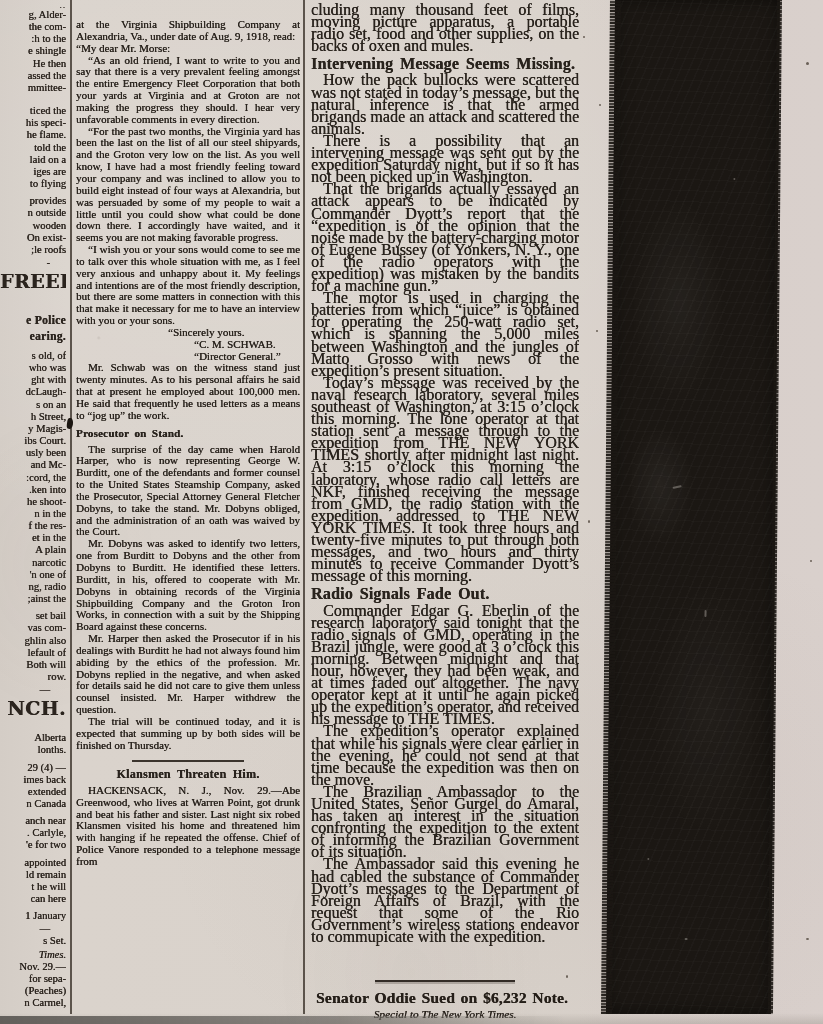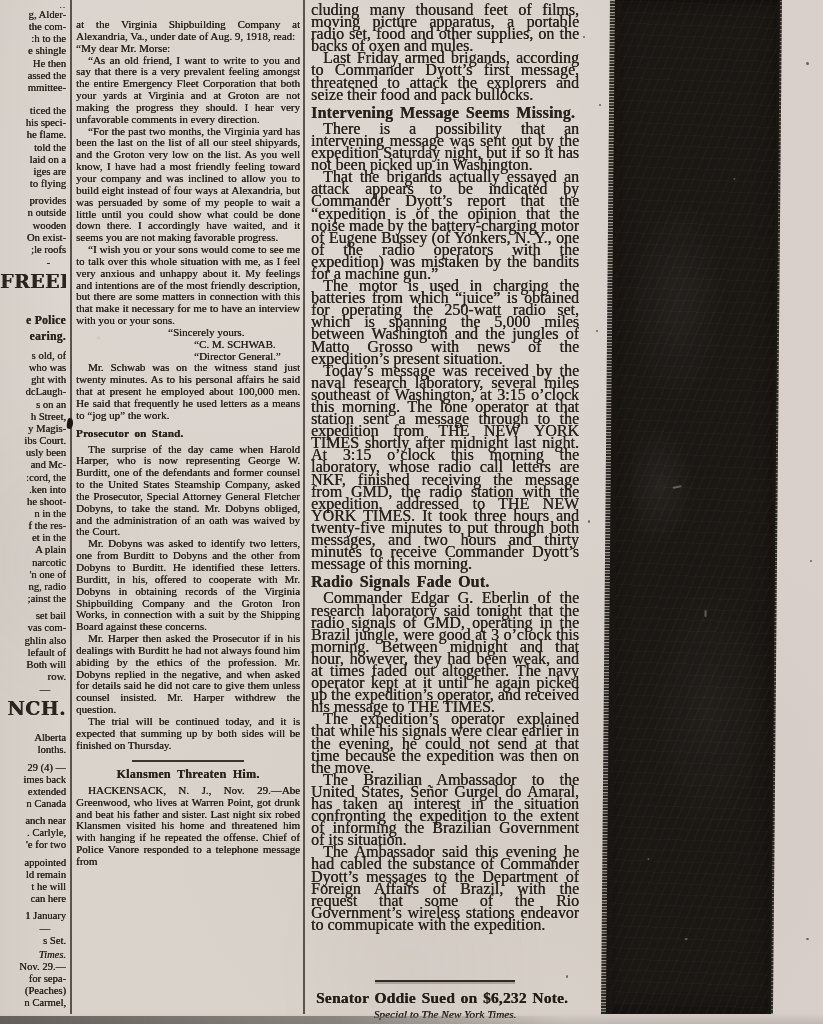--- a/index.html
+++ b/index.html
@@ -213,22 +213,22 @@
       <div class="b-para">Mr. Dobyns was asked to identify two letters, one from Burditt to Dobyns and the other from Dobyns to Burditt. He identified these letters. Burditt, in his, offered to cooperate with Mr. Dobyns in obtaining records of the Virginia Shipbuilding Company and the Groton Iron Works, in connection with a suit by the Shipping Board against these concerns.</div>
       <div class="b-para">Mr. Harper then asked the Prosecutor if in his dealings with Burditt he had not always found him abiding by the ethics of the profession. Mr. Dobyns replied in the negative, and when asked for details said he did not care to give them unless counsel insisted. Mr. Harper withdrew the question.</div>
       <div class="b-para">The trial will be continued today, and it is expected that summing up by both sides will be finished on Thursday.</div>
       <div class="b-rule"></div>
       <div class="b-head2">Klansmen Threaten Him.</div>
       <div class="b-para">HACKENSACK, N. J., Nov. 29.—Abe Greenwood, who lives at Warren Point, got drunk and beat his father and sister. Last night six robed Klansmen visited his home and threatened him with hanging if he repeated the offense. Chief of Police Vanore responded to a telephone message from</div>
     </div>
   <div class="vrule vrule-2"></div>
   <div class="col col2" id="col2">
       <div class="b-para-ni">cluding many thousand feet of films, moving picture apparatus, a portable radio set, food and other supplies, on the backs of oxen and mules.</div>
-      <div class="b-para">Last Friday armed brigands, according to Commander Dyott’s first message, threatened to attack the explorers and seize their food and pack bullocks.</div>
       <div class="b-head">Intervening Message Seems Missing.</div>
+      <div class="b-para">How the pack bullocks were scattered was not stated in today’s message, but the natural inference is that the armed brigands made an attack and scattered the animals.</div>
       <div class="b-para">There is a possibility that an intervening message was sent out by the expedition Saturday night, but if so it has not been picked up in Washington.</div>
       <div class="b-para">That the brigands actually essayed an attack appears to be indicated by Commander Dyott’s report that the “expedition is of the opinion that the noise made by the battery-charging motor of Eugene Bussey (of Yonkers, N. Y., one of the radio operators with the expedition) was mistaken by the bandits for a machine gun.”</div>
       <div class="b-para">The motor is used in charging the batteries from which “juice” is obtained for operating the 250-watt radio set, which is spanning the 5,000 miles between Washington and the jungles of Matto Grosso with news of the expedition’s present situation.</div>
       <div class="b-para">Today’s message was received by the naval research laboratory, several miles southeast of Washington, at 3:15 o’clock this morning. The lone operator at that station sent a message through to the expedition from THE NEW YORK TIMES shortly after midnight last night. At 3:15 o’clock this morning the laboratory, whose radio call letters are NKF, finished receiving the message from GMD, the radio station with the expedition, addressed to THE NEW YORK TIMES. It took three hours and twenty-five minutes to put through both messages, and two hours and thirty minutes to receive Commander Dyott’s message of this morning.</div>
       <div class="b-head">Radio Signals Fade Out.</div>
       <div class="b-para">Commander Edgar G. Eberlin of the research laboratory said tonight that the radio signals of GMD, operating in the Brazil jungle, were good at 3 o’clock this morning. Between midnight and that hour, however, they had been weak, and at times faded out altogether. The navy operator kept at it until he again picked up the expedition’s operator, and received his message to THE TIMES.</div>
       <div class="b-para">The expedition’s operator explained that while his signals were clear earlier in the evening, he could not send at that time because the expedition was then on the move.</div>
       <div class="b-para">The Brazilian Ambassador to the United States, Señor Gurgel do Amaral, has taken an interest in the situation confronting the expedition to the extent of informing the Brazilian Government of its situation.</div>
       <div class="b-para">The Ambassador said this evening he had cabled the substance of Commander Dyott’s messages to the Department of Foreign Affairs of Brazil, with the request that some of the Rio Government’s wireless stations endeavor to commupicate with the expedition.</div>
     </div>

